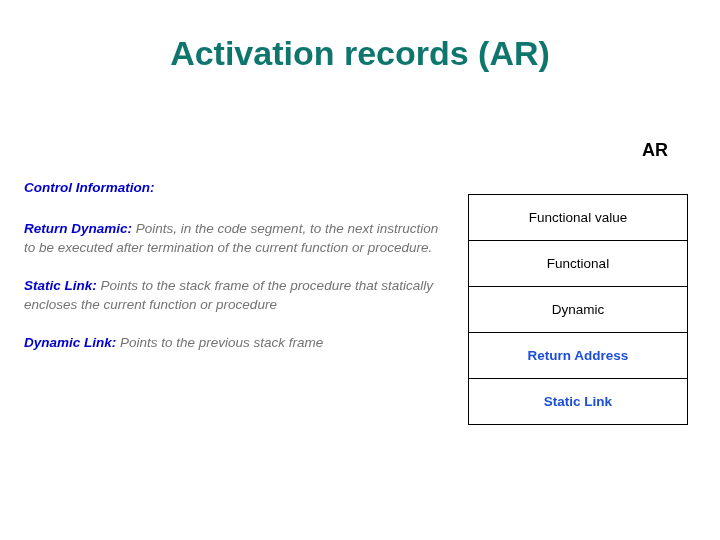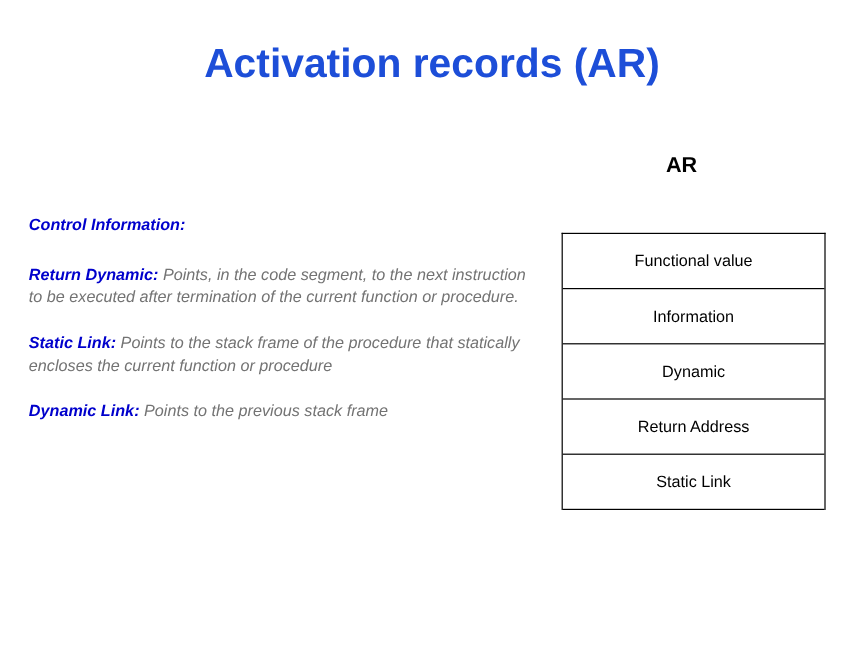--- a/index.html
+++ b/index.html
@@ -18,31 +18,31 @@
     position: relative;
     width: 720px;
     height: 540px;
   }
   .title {
     position: absolute;
     left: 0;
     top: 34px;
     width: 720px;
     text-align: center;
-    color: #1d4ed8;
+    color: #0f766e;
     font-size: 34px;
     font-weight: bold;
     letter-spacing: 0px;
   }
   .ar-label {
     position: absolute;
     left: 468px;
-    top: 127px;
+    top: 140px;
     width: 200px;
-    text-align: center;
+    text-align: right;
     color: #000000;
     font-size: 18px;
     font-weight: bold;
   }
   .left-col {
     position: absolute;
     left: 24px;
     top: 178px;
     width: 424px;
   }
@@ -79,22 +79,22 @@
     align-items: center;
     justify-content: center;
     box-sizing: border-box;
     font-size: 13.5px;
   }
   .cell.black {
     color: #000000;
     font-weight: normal;
   }
   .cell.blue {
-    color: #000000;
-    font-weight: normal;
+    color: #1d4ed8;
+    font-weight: bold;
   }
 </style>
 </head>
 <body>
 
 <div class="slide">
 
   <div class="title">Activation records (AR)</div>
 
   <div class="ar-label">AR</div>
@@ -114,19 +114,19 @@
     </div>
 
     <div class="para">
       <span class="lead">Dynamic Link:</span><span class="body-txt"> Points to the previous stack frame</span>
     </div>
 
   </div>
 
   <div class="stack">
     <div class="cell black">Functional value</div>
-    <div class="cell black">Information</div>
+    <div class="cell black">Functional</div>
     <div class="cell black">Dynamic</div>
     <div class="cell blue">Return Address</div>
     <div class="cell blue">Static Link</div>
   </div>
 
 </div>
 
 </body></html>

